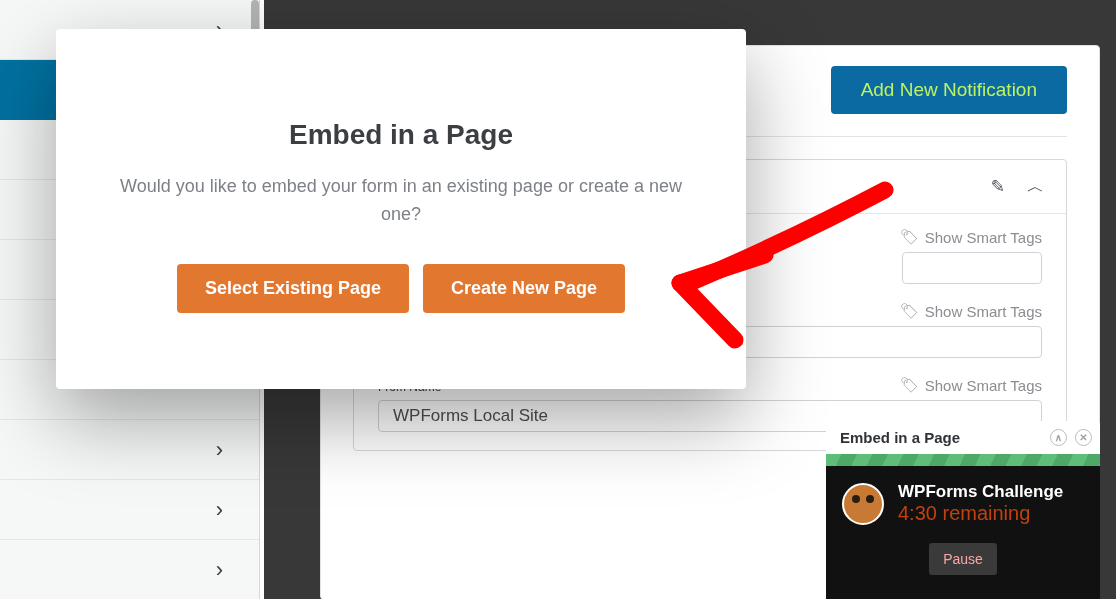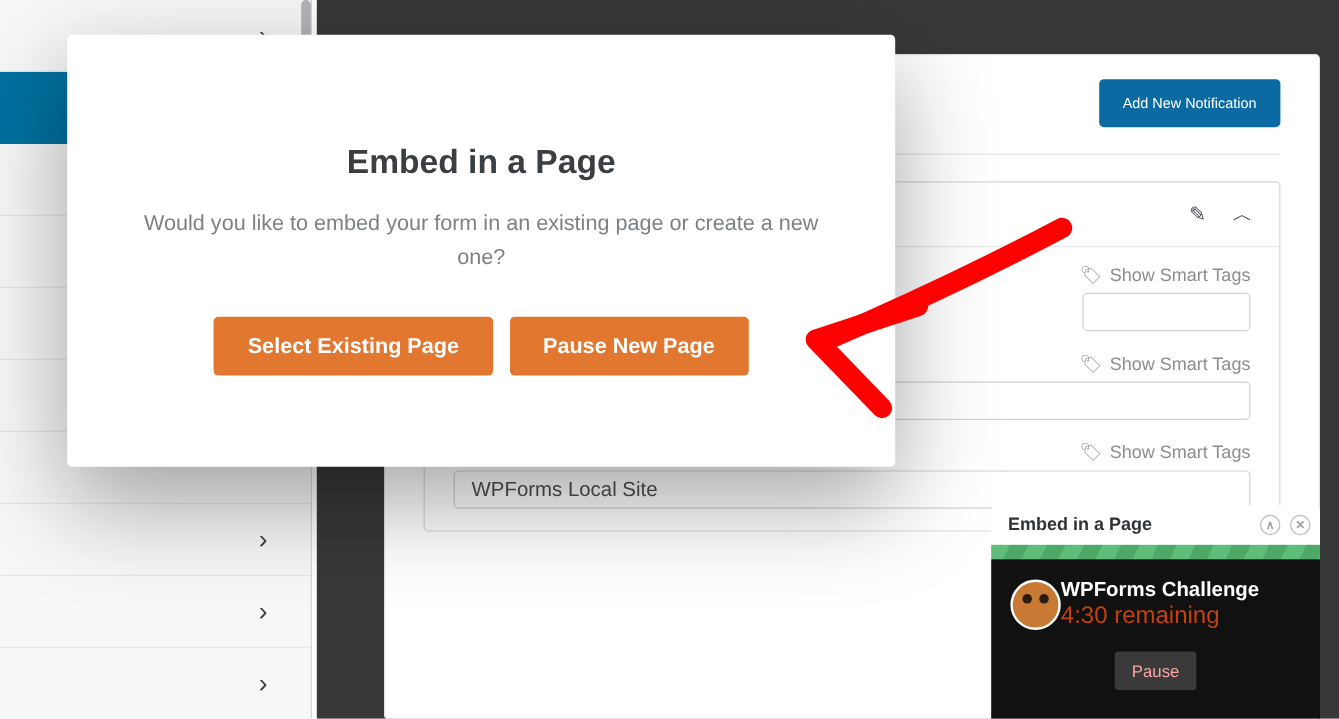--- a/index.html
+++ b/index.html
@@ -13,21 +13,21 @@
     .sidebar .item.active .chev { visibility:hidden; }
     .sidebar .spacer { height:60px; border-bottom:1px solid #e4e6ea; }
     .chev { font-size:22px; color:#3b3f44; }
 
     
     .overlay { position:absolute; left:264px; top:0; right:0; height:599px; background:#383838; }
 
     
     .panel { position:absolute; left:320px; top:45px; width:780px; height:555px; background:#fff; border:1px solid #e0e2e6; border-radius:4px; padding:20px 32px; }
     .panel-top { display:flex; justify-content:flex-end; }
-    .btn-blue { background:#0a6aa1; color:#ffffff; border:none; padding:13px 20px; font-size:12px; border-radius:4px; cursor:pointer; }
+    .btn-blue { background:#0a6aa1; color:#bef264; border:none; padding:13px 30px; font-size:19px; border-radius:4px; cursor:pointer; }
     .divider { border:none; border-top:1px solid #e1e3e7; margin:22px 0; }
     .notif-block { border:1px solid #d4d7dc; border-radius:4px; padding:0; }
     .notif-head { height:54px; display:flex; align-items:center; justify-content:flex-end; padding-right:22px; gap:22px; color:#4a4f55; border-bottom:1px solid #e4e6ea;}
     .notif-body { padding:14px 24px 0 24px; }
     .fieldrow { margin-bottom:18px; position:relative; }
     .fieldrow .toprow { display:flex; justify-content:space-between; align-items:flex-end; margin-bottom:6px;}
     .label { color:#3b3f44; font-size:12px; }
     .smarttag { color:#8a8d91; font-size:15px; display:flex; align-items:center; gap:6px;}
     .smarttag::before { content:"\25CF"; font-size:10px; color:#8a8d91; display:none;}
     .tag-icon { font-size:15px; color:#9b9ea2;}
@@ -42,21 +42,21 @@
 
     
     .arrow { position:absolute; left:650px; top:175px; width:260px; height:180px; pointer-events:none; }
 
     
     .challenge-embed { position:absolute; right:16px; bottom:145px; background:#fff; font-weight:700; font-size:15px; color:#2f3338; display:flex; align-items:center; justify-content:space-between; width:274px; padding:8px 8px 8px 14px; border-radius:4px 4px 0 0;}
     .challenge-embed .icons { display:flex; gap:8px; color:#9ea1a5; font-size:15px;}
     .challenge-embed .icons span{ border:1.5px solid #b9bcbf; width:17px; height:17px; border-radius:50%; display:flex; align-items:center; justify-content:center; font-size:10px;}
     .greenbar { position:absolute; right:16px; bottom:133px; width:274px; height:12px; background: repeating-linear-gradient(115deg,#5fbd7a 0 14px,#4ea968 14px 28px); }
     .challenge { position:absolute; right:16px; bottom:0; width:274px; height:133px; background:#111; color:#fff; padding:16px 16px 0 16px; }
-    .challenge .row { display:flex; align-items:center; }
+    .challenge .row { display:flex; gap:14px; align-items:center; }
     .avatar { width:42px; height:42px; border-radius:50%; background:#c87a35; position:relative; overflow:hidden; border:2px solid #fff;}
     .avatar::before{content:""; position:absolute; left:8px; top:10px; width:8px; height:8px; background:#2a1c11; border-radius:50%;}
     .avatar::after{content:""; position:absolute; right:8px; top:10px; width:8px; height:8px; background:#2a1c11; border-radius:50%;}
     .ch-title { font-size:17px; font-weight:700; }
     .ch-sub { font-size:20px; color:#c2410c; }
     .pause { margin-top:18px; display:flex; justify-content:center;}
     .pause button{ background:#3a3a3a; color:#fca5a5; border:none; padding:8px 14px; font-size:14px; border-radius:3px; cursor:pointer;}
     .iconbtn { cursor:pointer; font-size:17px;}
   </style>
 </head>
@@ -132,21 +132,21 @@
       </div>
     </div>
   </div>
 </div>
 
 <div class="modal">
   <h2>Embed in a Page</h2>
   <p>Would you like to embed your form in an existing page or create a new one?</p>
   <div class="btns">
     <button class="btn-orange">Select Existing Page</button>
-    <button class="btn-orange">Pause New Page</button>
+    <button class="btn-orange">Create New Page</button>
   </div>
 </div>
 
 <svg class="arrow" viewBox="0 0 260 180">
   <g stroke="#ff0000" stroke-width="17" stroke-linecap="round" fill="none">
     <path d="M 235 15 Q 140 65 35 110"></path>
     <path d="M 30 108 L 115 80"></path>
     <path d="M 30 108 L 85 165"></path>
   </g>
 </svg>

